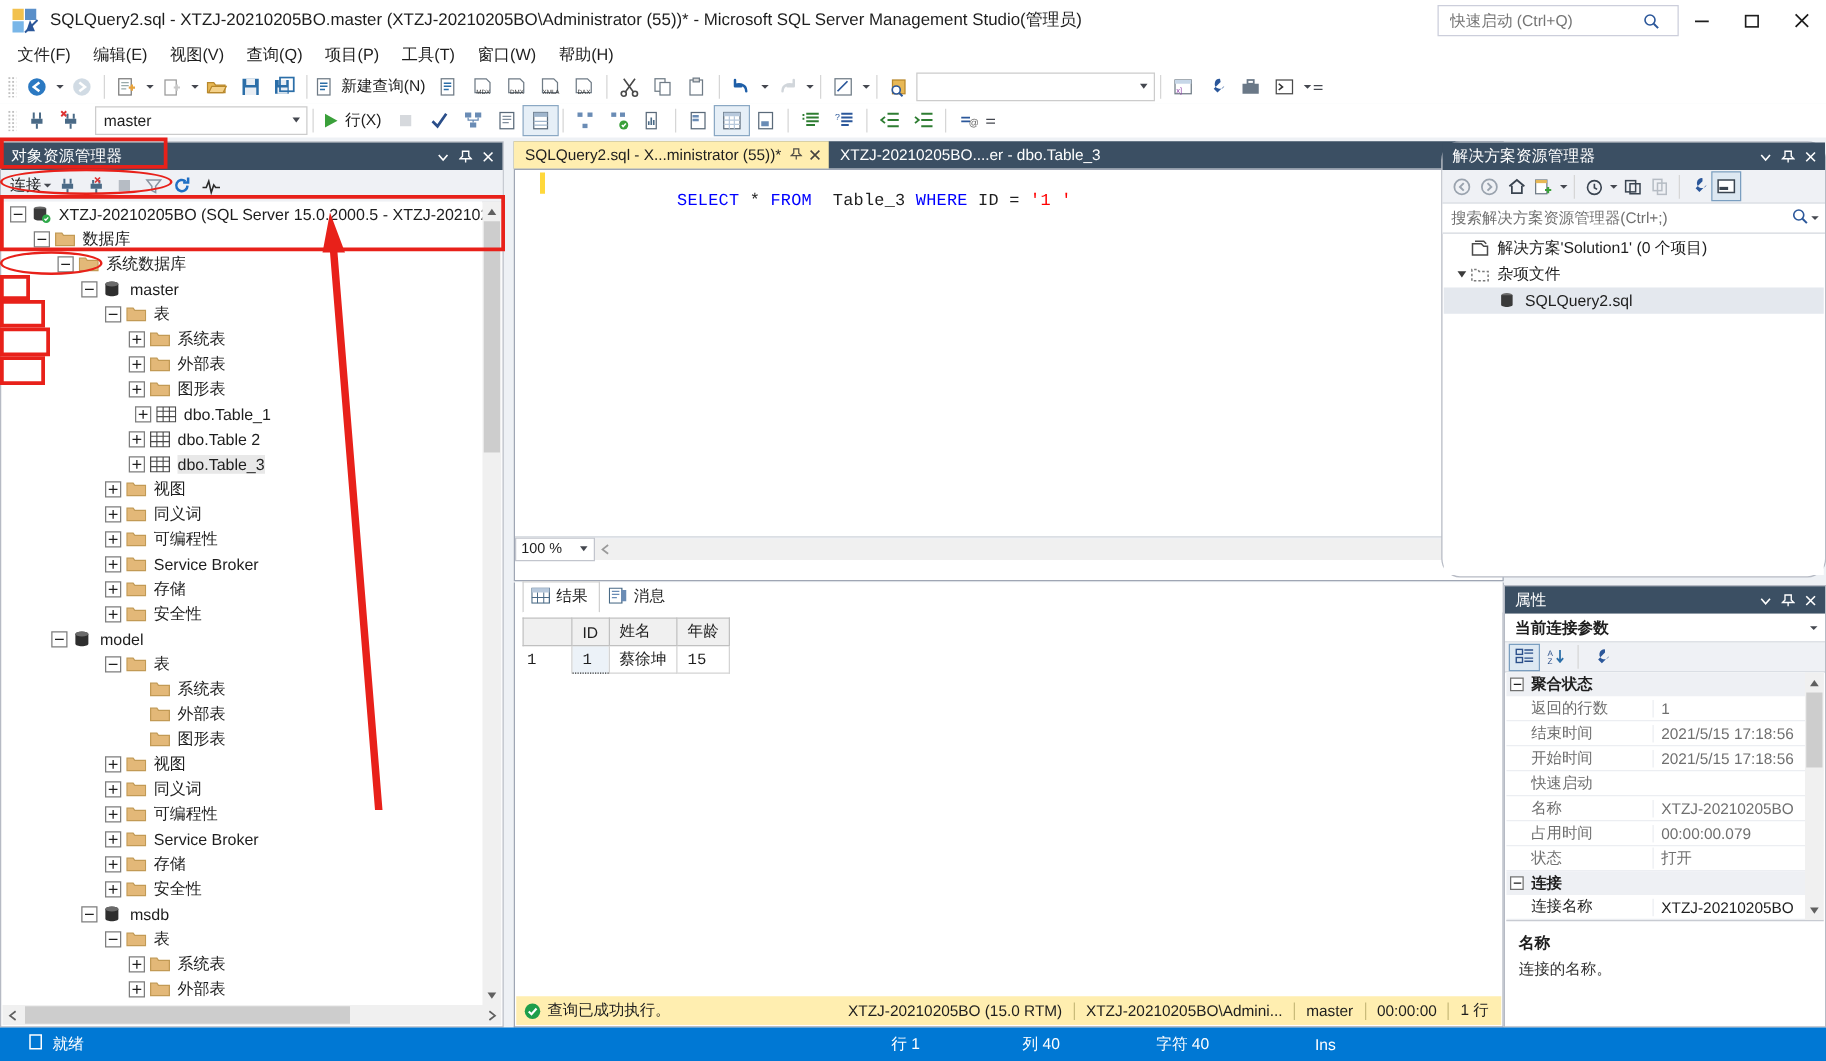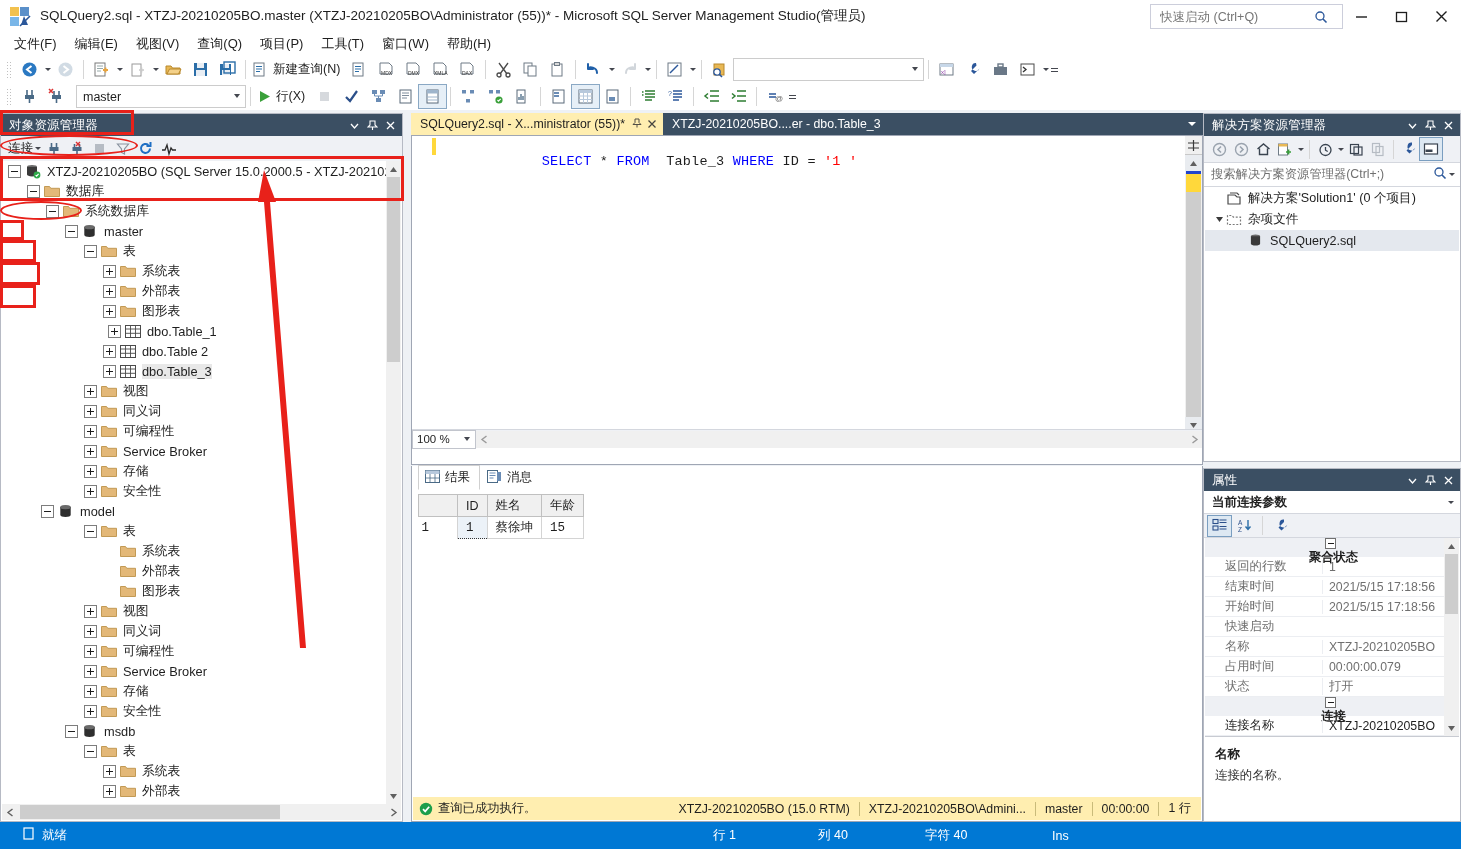--- a/index.html
+++ b/index.html
@@ -108,39 +108,39 @@
     font-family:"Liberation Sans",sans-serif;}
   .grid th.rowhdr{width:22px;}
   .grid td{border:1px solid #d4d4d4;padding:2px 8px;background:#fff;}
   .grid td.rowhdr{background:#fff;border-left:0;border-top:0;border-bottom:0;text-align:left;padding-left:3px;}
   .grid td.sel{background:#ecf2f8;border:1px dotted #333;}
   .qstatus{position:absolute;left:1px;right:1px;bottom:1px;height:23px;background:#ffeeb0;display:flex;align-items:center;font-size:12.3px;}
   .qstatus .ok{width:14px;height:14px;margin:0 5px 0 6px;flex:none;}
   .qs-sep{width:1px;height:14px;background:#c9bb7a;margin:0 9px;}
 
   
-  #solexp{right:0;top:0;width:258px;height:349px;}
+  #solexp{right:0;top:0;width:308px;height:349px;border-radius:15px;}
   .se-toolbar{height:26px;background:#eff1f5;border-bottom:1px solid #d4d7de;display:flex;align-items:center;padding-left:4px;}
   .se-btn{width:22px;height:22px;display:flex;align-items:center;justify-content:center;cursor:default;flex:none;}
   .se-btn.pressed{background:#dde8f2;outline:1px solid #7a9ec0;}
   .se-search{height:23px;border-bottom:1px solid #d4d7de;background:#fff;display:flex;align-items:center;padding:0 4px 0 7px;}
   .se-search .ph{flex:1;font-size:12.3px;color:#707070;}
   .se-tree{position:absolute;left:1px;right:1px;top:74px;bottom:1px;background:#fff;}
   .se-node{height:21px;display:flex;align-items:center;font-size:12.6px;white-space:nowrap;cursor:default;padding-left:6px;}
   .se-node.sel{background:#e4e8ee;}
   .se-arrow{width:13px;flex:none;display:flex;align-items:center;justify-content:center;}
 
   #props{right:0;top:355px;width:258px;bottom:0;}
   .prop-combo{height:22px;border-bottom:1px solid #d4d7de;display:flex;align-items:center;padding:0 4px 0 8px;background:#fff;font-size:12.5px;position:relative;font-weight:bold;}
   .prop-combo .cc{position:absolute;right:5px;}
   .prop-toolbar{height:23px;background:#eff1f5;border-bottom:1px solid #d4d7de;display:flex;align-items:center;padding-left:4px;gap:2px;}
   .pt-btn{width:23px;height:20px;display:flex;align-items:center;justify-content:center;cursor:default;}
   .pt-btn.pressed{background:#dde8f2;outline:1px solid #7a9ec0;}
   .prop-list{position:absolute;left:1px;right:1px;top:69px;bottom:85px;background:#fff;overflow:hidden;}
-  .pgroup{height:19px;display:flex;align-items:center;background:#eef0f4;font-size:12.3px;font-weight:bold;padding-left:3px;flex-direction:column;}
+  .pgroup{height:19px;display:flex;align-items:center;background:#eef0f4;font-size:12.3px;font-weight:bold;padding-left:3px;}
   .pgroup .ex{width:11px;height:11px;border:1px solid #707070;position:relative;margin-right:6px;box-sizing:border-box;background:#fff;flex:none;}
   .pgroup .ex:before{content:"";position:absolute;left:1.5px;top:4px;width:6px;height:1px;background:#1e1e1e;}
   .prow{height:19px;display:flex;align-items:center;font-size:12.3px;border-bottom:1px solid #eceef2;}
   .prow .k{width:117px;padding-left:20px;color:#6f6f6f;white-space:nowrap;overflow:hidden;box-sizing:border-box;}
   .prow .v{flex:1;padding-left:6px;color:#6f6f6f;white-space:nowrap;overflow:hidden;border-left:1px solid #eceef2;}
   .prow.dark .k,.prow.dark .v{color:#1e1e1e;}
   .prop-scroll{position:absolute;right:1px;top:69px;bottom:85px;width:15px;background:#f0f0f0;}
   .prop-desc{position:absolute;left:1px;right:1px;bottom:1px;height:84px;background:#fff;border-top:1px solid #c8cbd2;padding:9px 10px;box-sizing:border-box;}
   .prop-desc .t{font-size:12.6px;font-weight:bold;margin-bottom:4px;}
   .prop-desc .d{font-size:12.4px;color:#333;}

